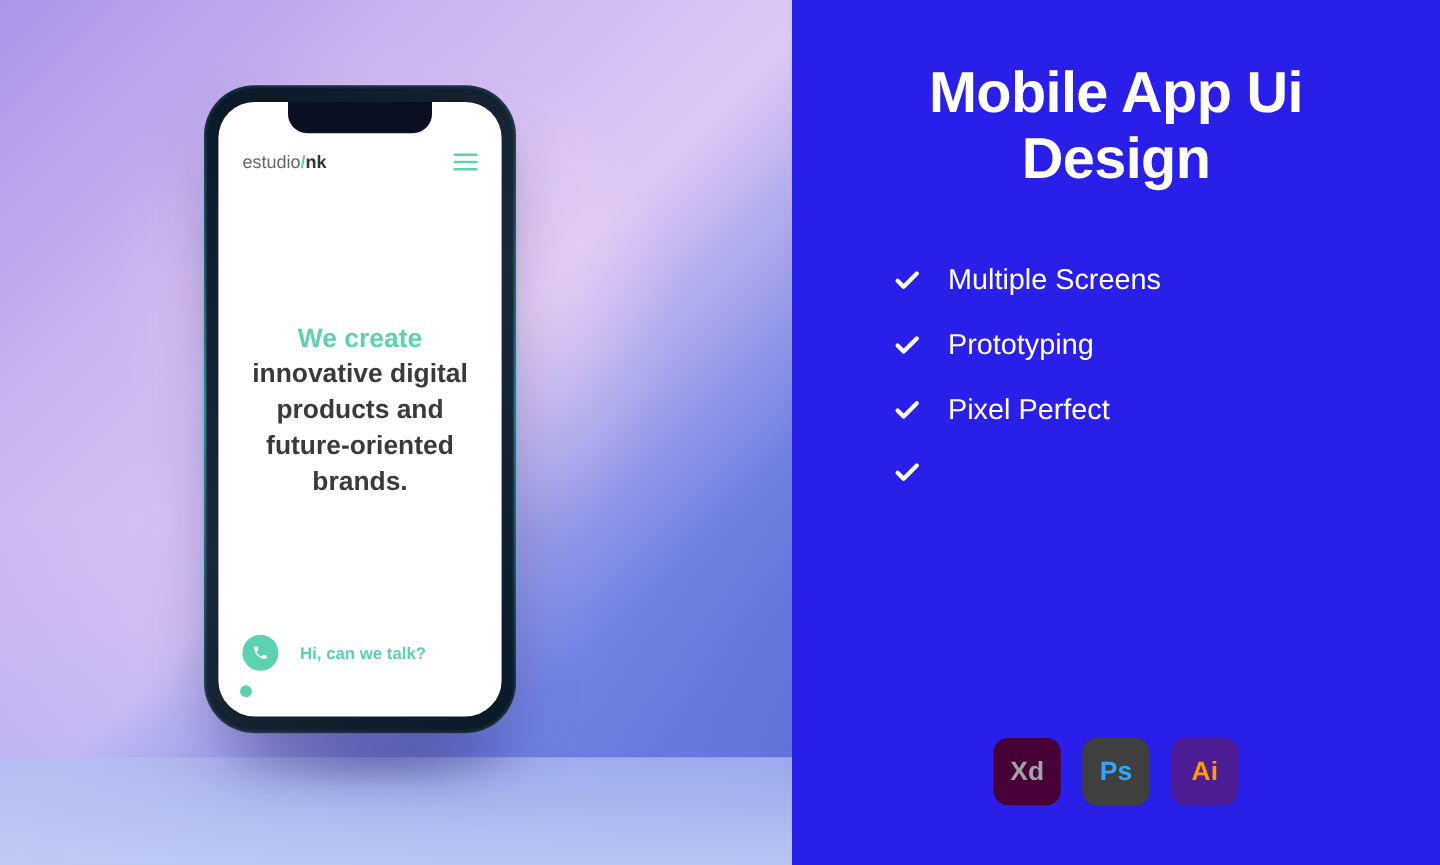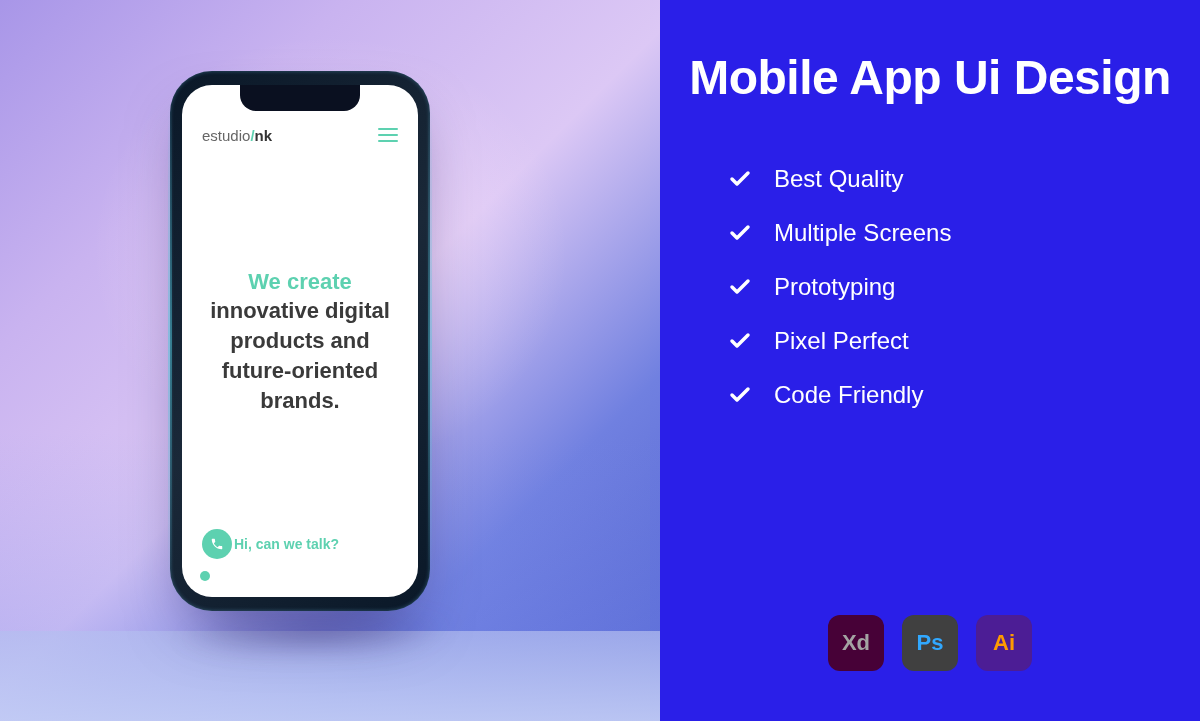--- a/index.html
+++ b/index.html
@@ -14,26 +14,26 @@
 .notch{position:absolute;top:14px;left:50%;transform:translateX(-50%);width:120px;height:26px;background:#0a1020;border-radius:0 0 16px 16px;z-index:5}
 .screen{width:100%;height:100%;background:#fff;border-radius:30px;padding:42px 20px 20px;display:flex;flex-direction:column;position:relative;overflow:hidden}
 .app-header{display:flex;justify-content:space-between;align-items:center;margin-bottom:30px}
 .logo{font-size:15px;color:#666;font-weight:400}
 .logo .slash{color:#5dd1b0;font-weight:600}
 .logo .nk{color:#333;font-weight:600}
 .hamburger{display:flex;flex-direction:column;gap:4px;cursor:pointer}
 .hamburger span{width:20px;height:2px;background:#5dd1b0;border-radius:1px}
 .hero-text{text-align:center;font-size:22px;line-height:1.35;font-weight:700;color:#3a3a3a;flex:1;padding:0 4px;display:flex;flex-direction:column;justify-content:center;margin-top:-20px}
 .hero-text .accent{color:#5dd1b0}
-.chat-row{display:flex;align-items:center;gap:2px;margin-top:auto;margin-bottom:18px}
+.chat-row{display:flex;align-items:center;gap:18px;margin-top:auto;margin-bottom:18px}
 .chat-icon{width:30px;height:30px;background:#5dd1b0;border-radius:50%;display:flex;align-items:center;justify-content:center}
 .chat-icon svg{width:14px;height:14px;fill:#fff}
 .chat-text{color:#5dd1b0;font-size:14px;font-weight:600}
 .dot{width:10px;height:10px;background:#5dd1b0;border-radius:50%;position:absolute;bottom:16px;left:18px}
-.right-panel{width:540px;height:721px;background:#2a1fe8;padding:50px 28px;color:#fff;display:flex;flex-direction:column}
+.right-panel{width:540px;height:721px;background:#2a1fe8;padding:50px 44px;color:#fff;display:flex;flex-direction:column}
 .title{font-size:48px;font-weight:800;line-height:1.15;text-align:center;margin-bottom:60px;letter-spacing:-0.5px}
 .features{list-style:none;display:flex;flex-direction:column;gap:26px;padding-left:40px;flex:1}
 .features li{display:flex;align-items:center;gap:22px;font-size:24px;font-weight:500}
 .check{width:24px;height:24px;flex-shrink:0}
 .check svg{width:100%;height:100%;stroke:#fff;stroke-width:3.5;fill:none;stroke-linecap:round;stroke-linejoin:round}
 .tool-icons{display:flex;gap:18px;justify-content:center;margin-top:20px}
 .tool-icon{width:56px;height:56px;border-radius:12px;display:flex;align-items:center;justify-content:center;font-weight:700;font-size:22px}
 .xd{background:#470137}
 .xd-text{color:#a3a3a3;font-family:Arial}
 .ps{background:#404040}
@@ -79,45 +79,38 @@
   </div>
 </div>
 
 <div class="right-panel">
   <h1 class="title">Mobile App Ui Design</h1>
   <ul class="features">
     <li>
       <span class="check"><svg viewBox="0 0 24 24">
             <polyline points="4 12 9 17 20 6"></polyline>
           </svg></span>
-      <span>Best Quality</span>
-    </li>
-    <li>
-      <span class="check"><svg viewBox="0 0 24 24">
-            <polyline points="4 12 9 17 20 6"></polyline>
-          </svg></span>
       <span>Multiple Screens</span>
     </li>
     <li>
       <span class="check"><svg viewBox="0 0 24 24">
             <polyline points="4 12 9 17 20 6"></polyline>
           </svg></span>
       <span>Prototyping</span>
     </li>
     <li>
       <span class="check"><svg viewBox="0 0 24 24">
             <polyline points="4 12 9 17 20 6"></polyline>
           </svg></span>
       <span>Pixel Perfect</span>
     </li>
     <li>
       <span class="check"><svg viewBox="0 0 24 24">
             <polyline points="4 12 9 17 20 6"></polyline>
           </svg></span>
-      <span>Code Friendly</span>
     </li>
   </ul>
   <div class="tool-icons">
     <div class="tool-icon xd">
         <span class="xd-text">Xd</span>
       </div>
     <div class="tool-icon ps">
         <span class="ps-text">Ps</span>
       </div>
     <div class="tool-icon ai">

